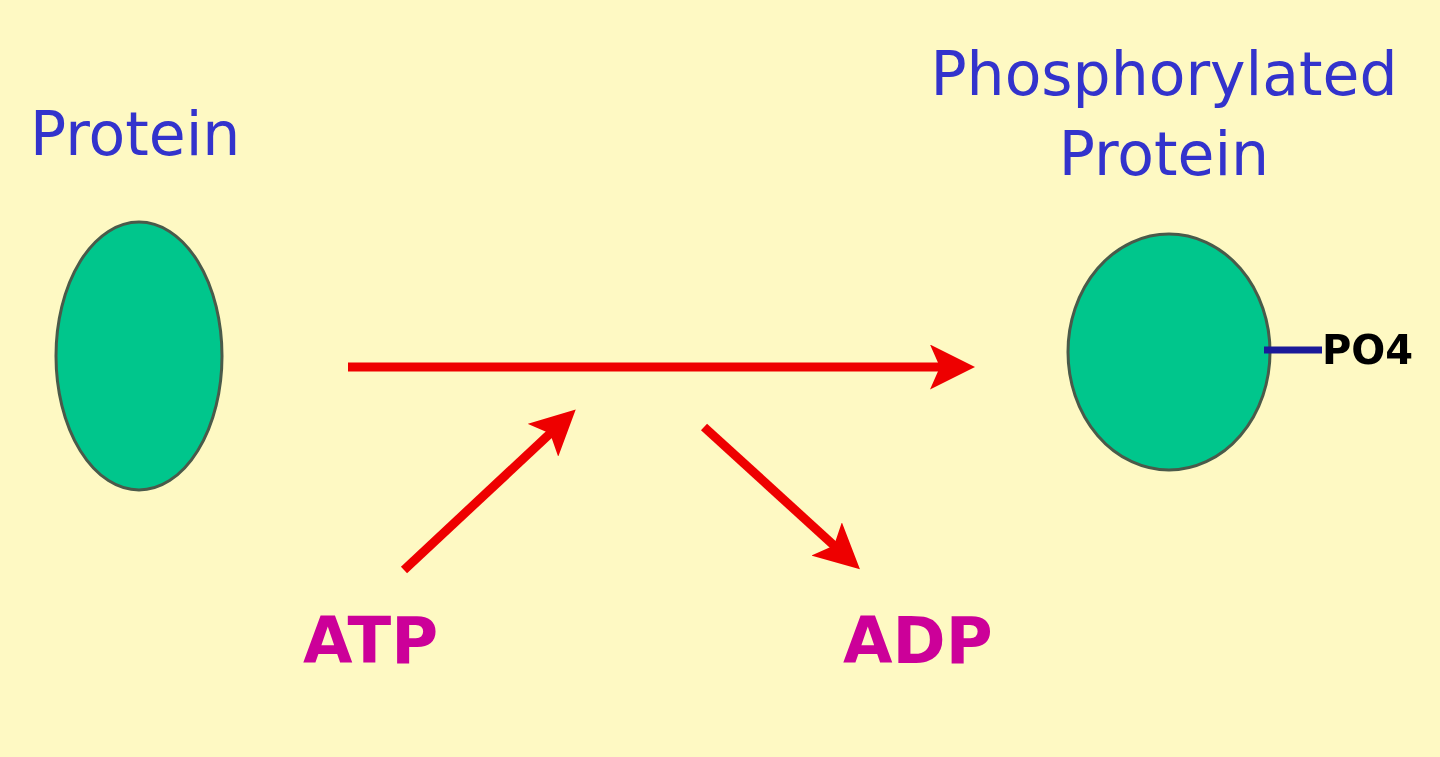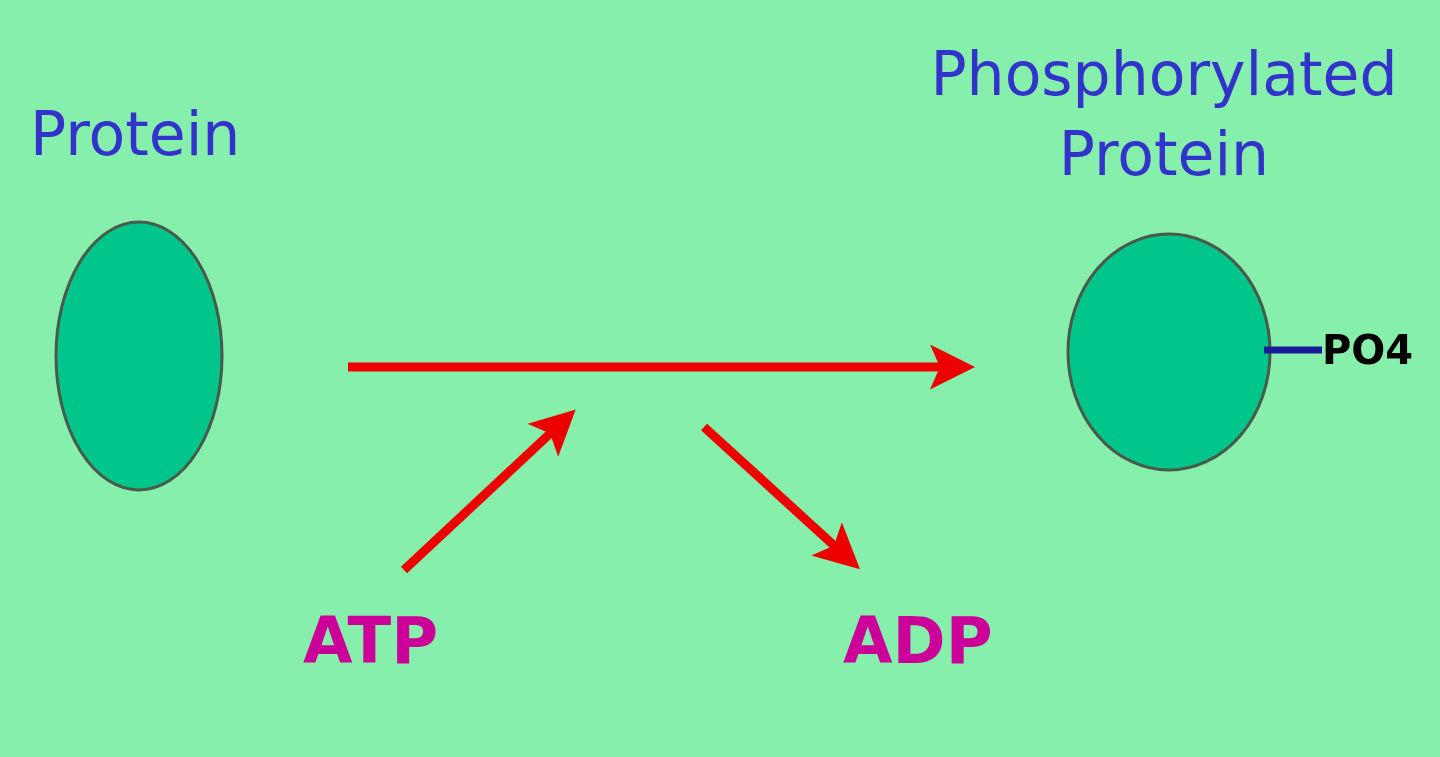--- a/index.html
+++ b/index.html
@@ -7,21 +7,21 @@
     padding: 0;
     background: #ffffff;
   }
   body {
     font-family: "DejaVu Sans", sans-serif;
   }
   #stage {
     position: relative;
     width: 1440px;
     height: 757px;
-    background: #86efac;
+    background: #fef9c3;
     overflow: hidden;
   }
   #diagram-svg {
     position: absolute;
     left: 0;
     top: 0;
     width: 1440px;
     height: 757px;
   }
   .label-protein {

